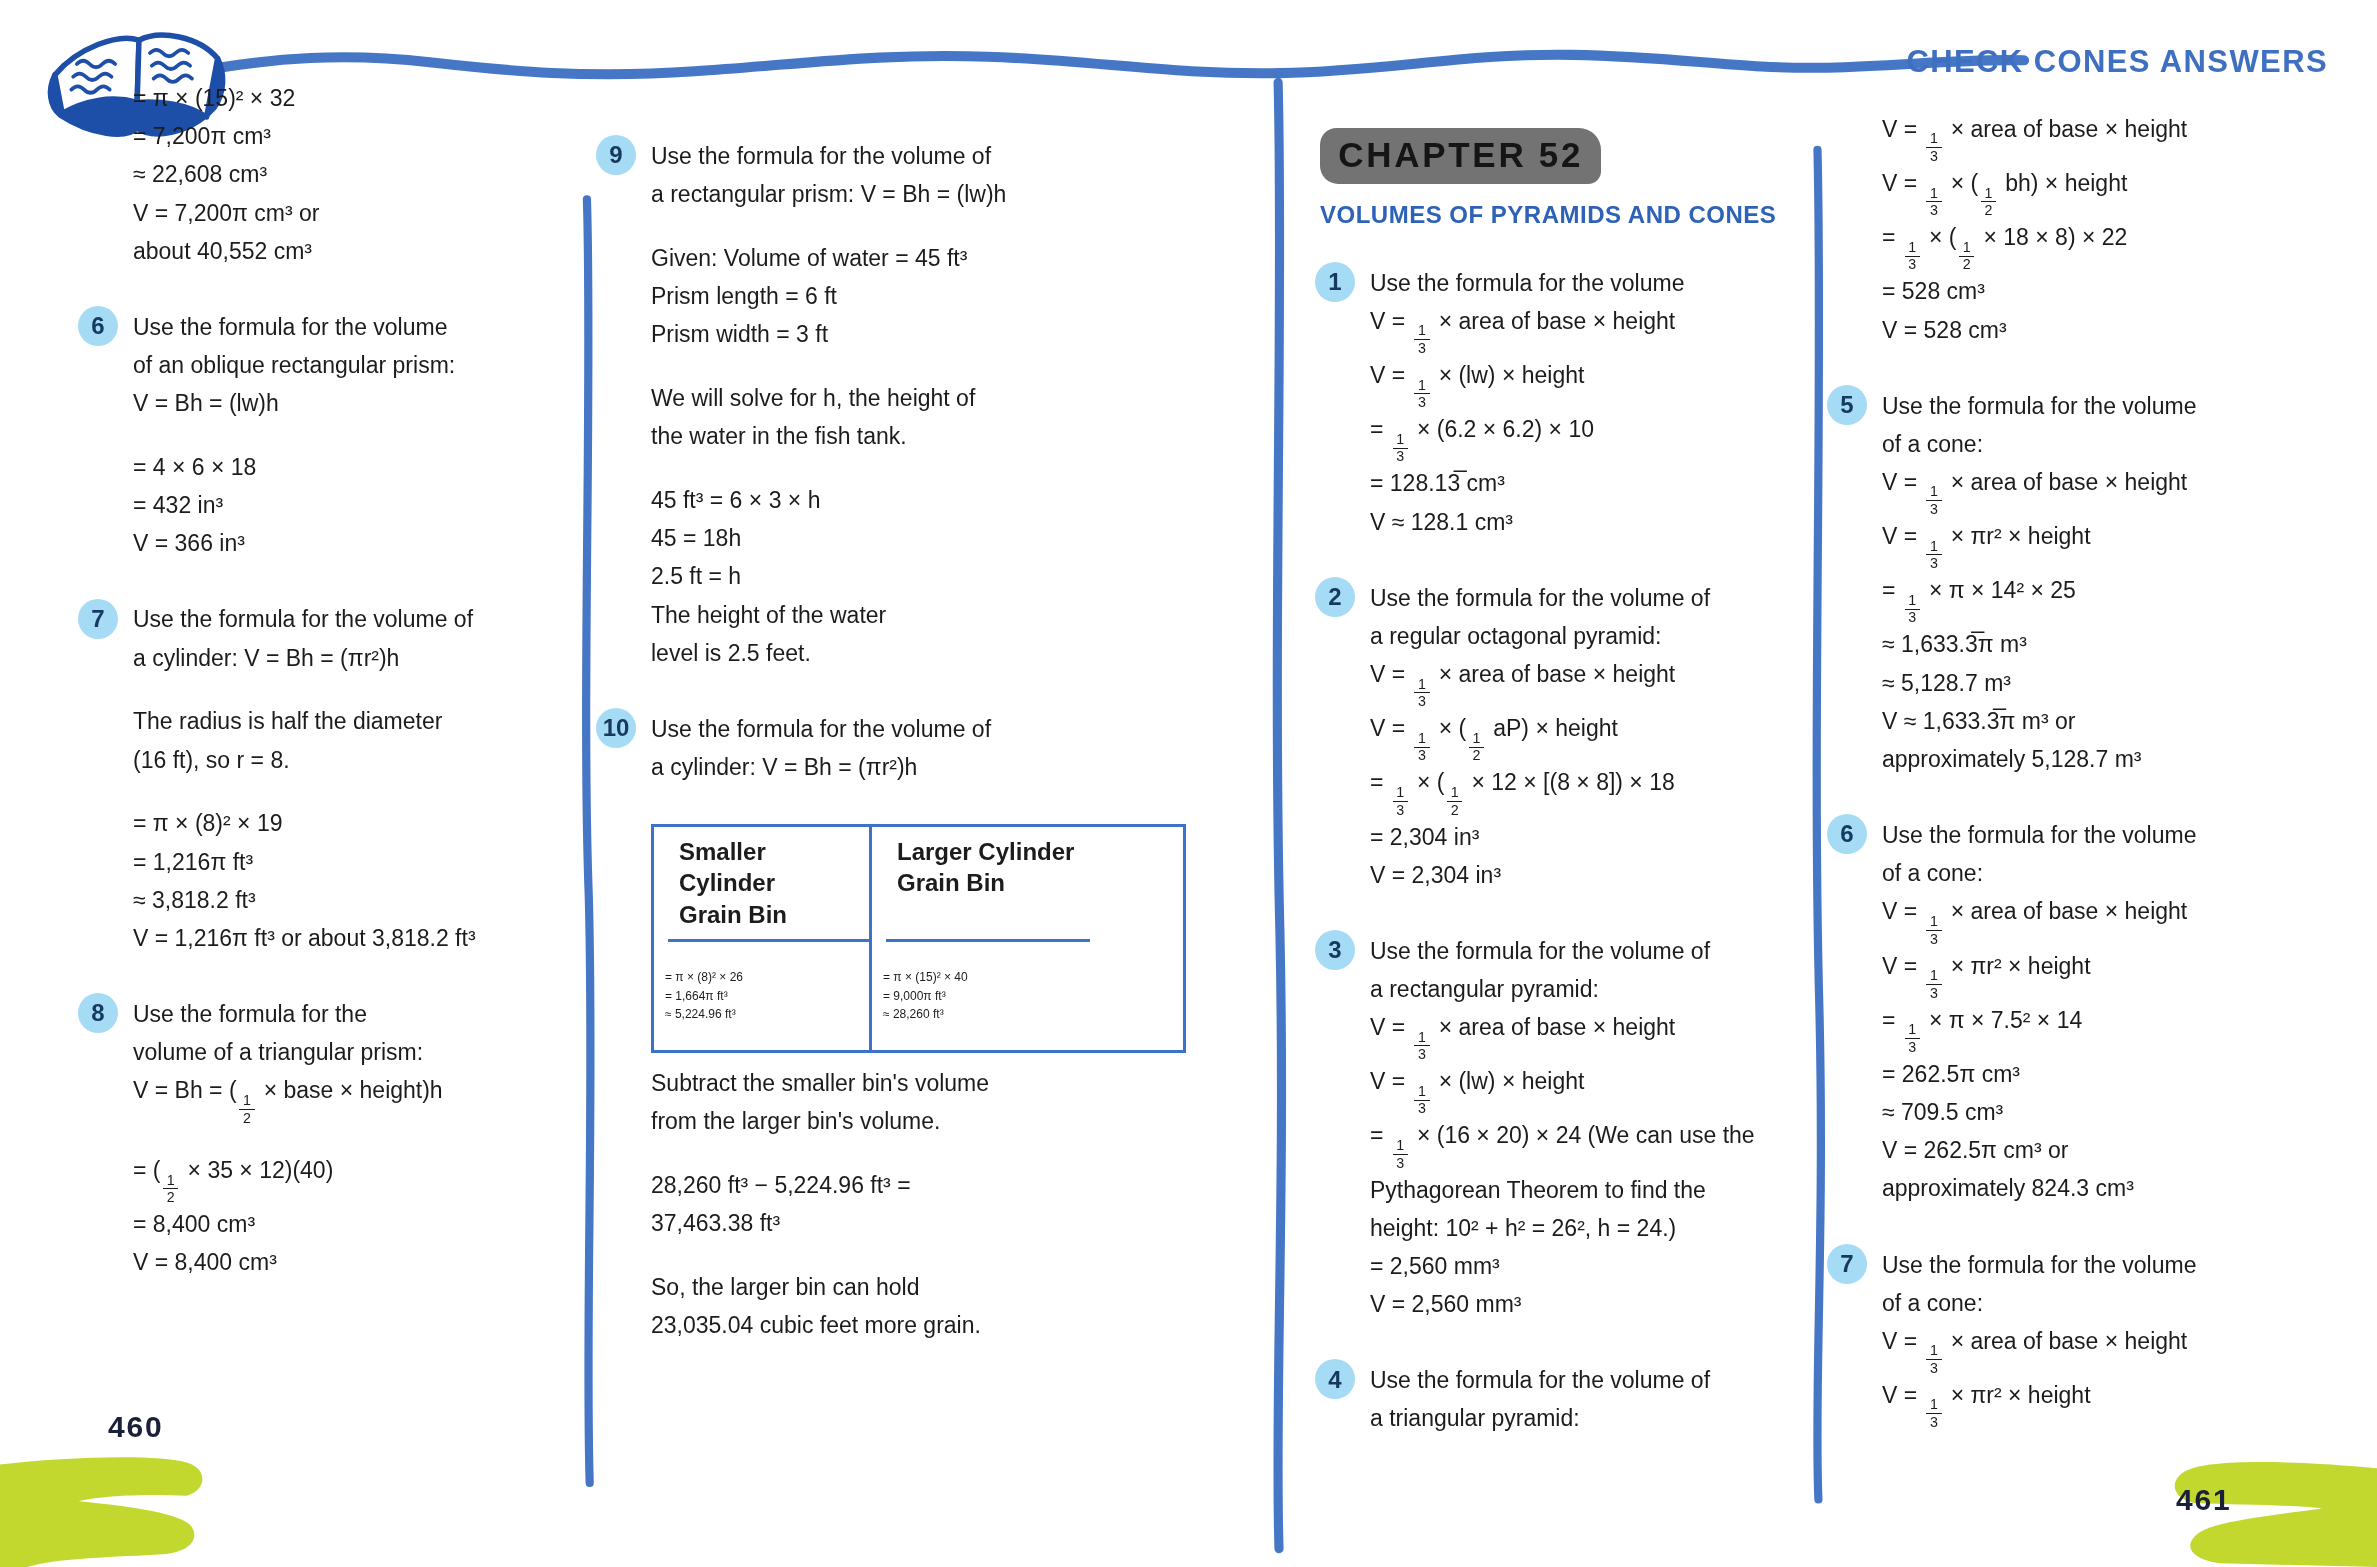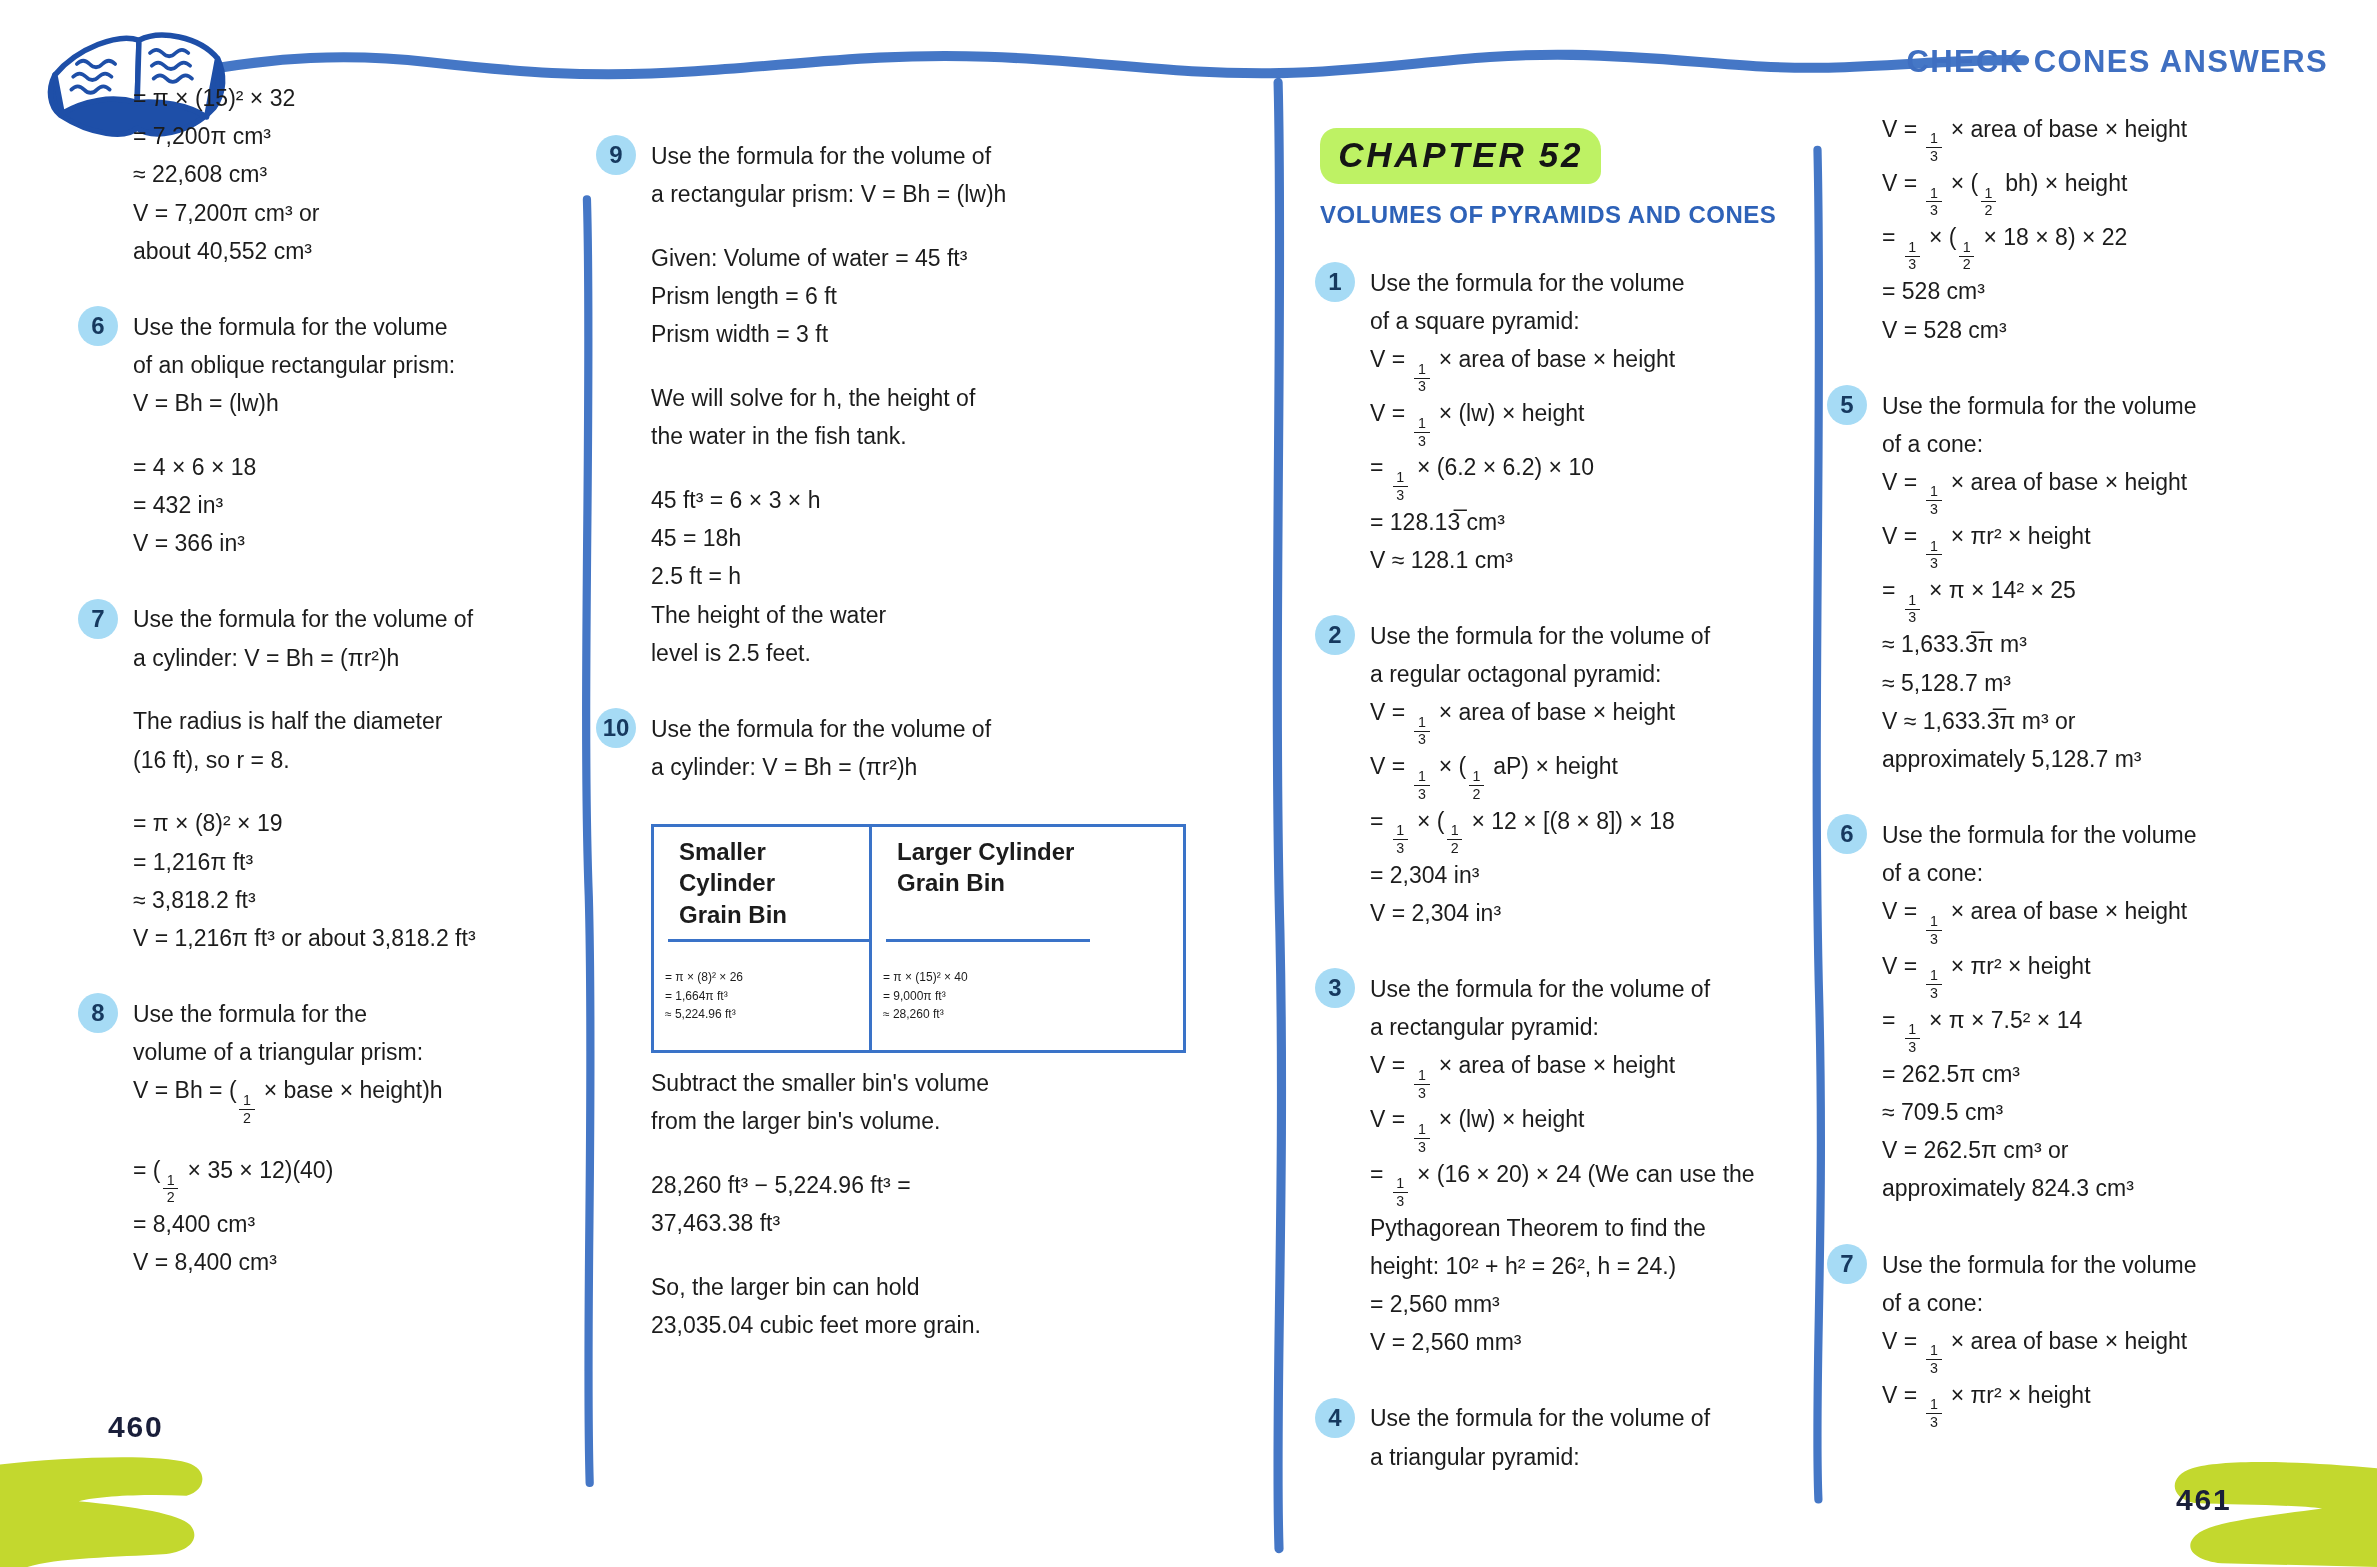--- a/index.html
+++ b/index.html
@@ -24,24 +24,23 @@
   }
   .frac{
     display:inline-flex;flex-direction:column;align-items:center;vertical-align:-0.45em;
     line-height:1.05;margin:0 2.7px;font-size:0.62em;
   }
   .frac .num{border-bottom:1.8px solid #1c1c1c;padding:0 3.7px 0.9px;}
   .frac .den{padding-top:0.9px;}
 
   .chapter{margin-left:-50px;margin-bottom:35px;}
   .badge{
-    display:inline-block;background:#bef264;color:#151515;font-weight:800;
+    display:inline-block;background:#737373;color:#151515;font-weight:800;
     font-size:35px;letter-spacing:2.7px;padding:7.3px 18.3px 9.1px;
     border-radius:16.5px 22px 12.8px 18.3px;
-    font-style:italic;
   }
   .subtitle{color:#2e62b8;font-weight:800;font-size:24px;letter-spacing:0.5px;margin-top:16.5px;}
 
   .grain-table{
     display:grid;grid-template-columns:218px 218px;border:3.7px solid #3a73c8;
     margin:22px 0 11px 0;background:#fff;
   }
   .th{font-weight:bold;font-size:24px;line-height:1.3;padding:9.1px 11px;border-bottom:3.7px solid #3a73c8;margin-left:14px;}
   .td{font-size:12px;line-height:1.55;padding:26px 11px;}
   .cfirst{border-right:3.7px solid #3a73c8;}
@@ -186,21 +185,20 @@
       <div class="spacer"></div>
       <div class="line">So, the larger bin can hold</div>
       <div class="line">23,035.04 cubic feet more grain.</div>
     </div>
   </div>
 <div class="col" id="col3">
     <div class="chapter"><span class="badge">CHAPTER 52</span><div class="subtitle">VOLUMES OF PYRAMIDS AND CONES</div></div>
     <div class="block">
       <div class="circle">1</div>
       <div class="line">Use the formula for the volume</div>
-      <div class="line">of a square pyramid:</div>
       <div class="line">V = <span class="frac">
           <span class="num">1</span>
           <span class="den">3</span>
         </span> × area of base × height</div>
       <div class="line">V = <span class="frac">
           <span class="num">1</span>
           <span class="den">3</span>
         </span> × (lw) × height</div>
       <div class="line">= <span class="frac">
           <span class="num">1</span>

